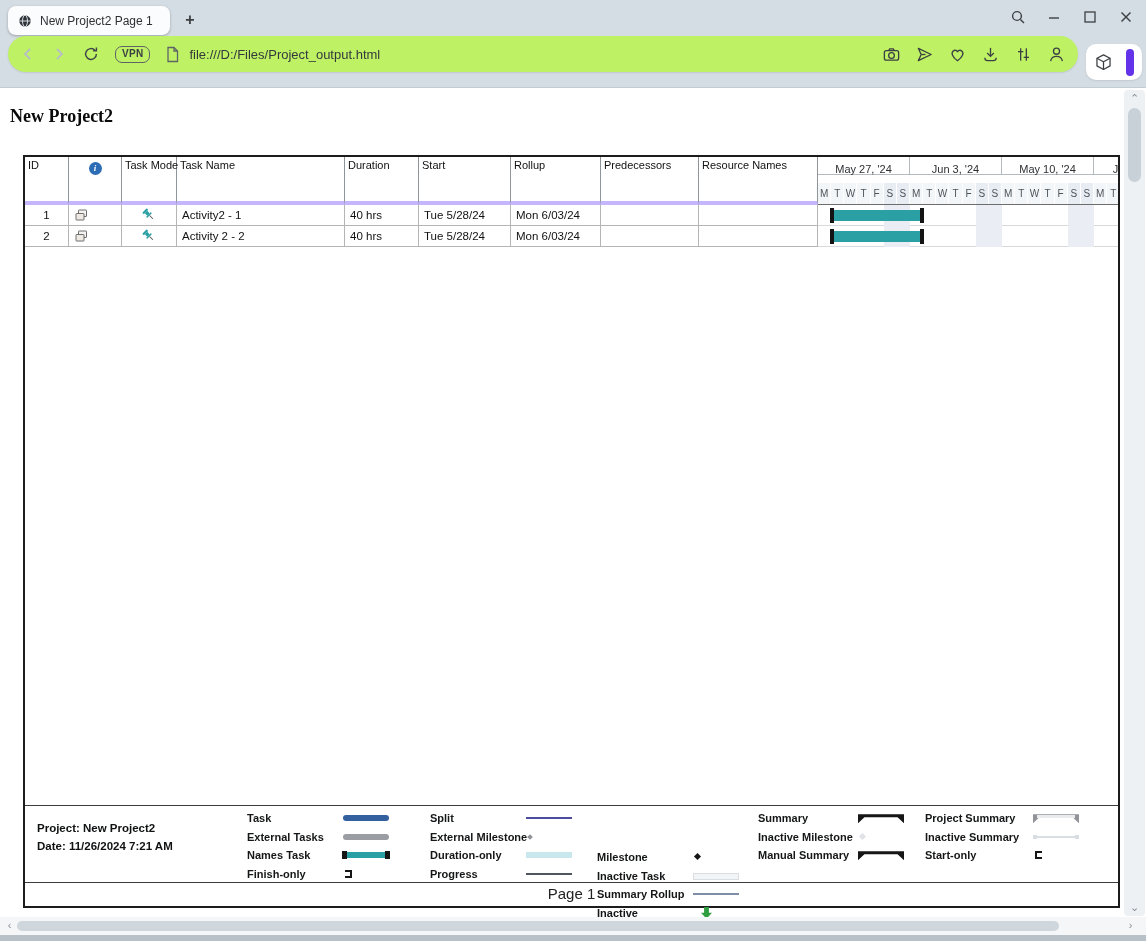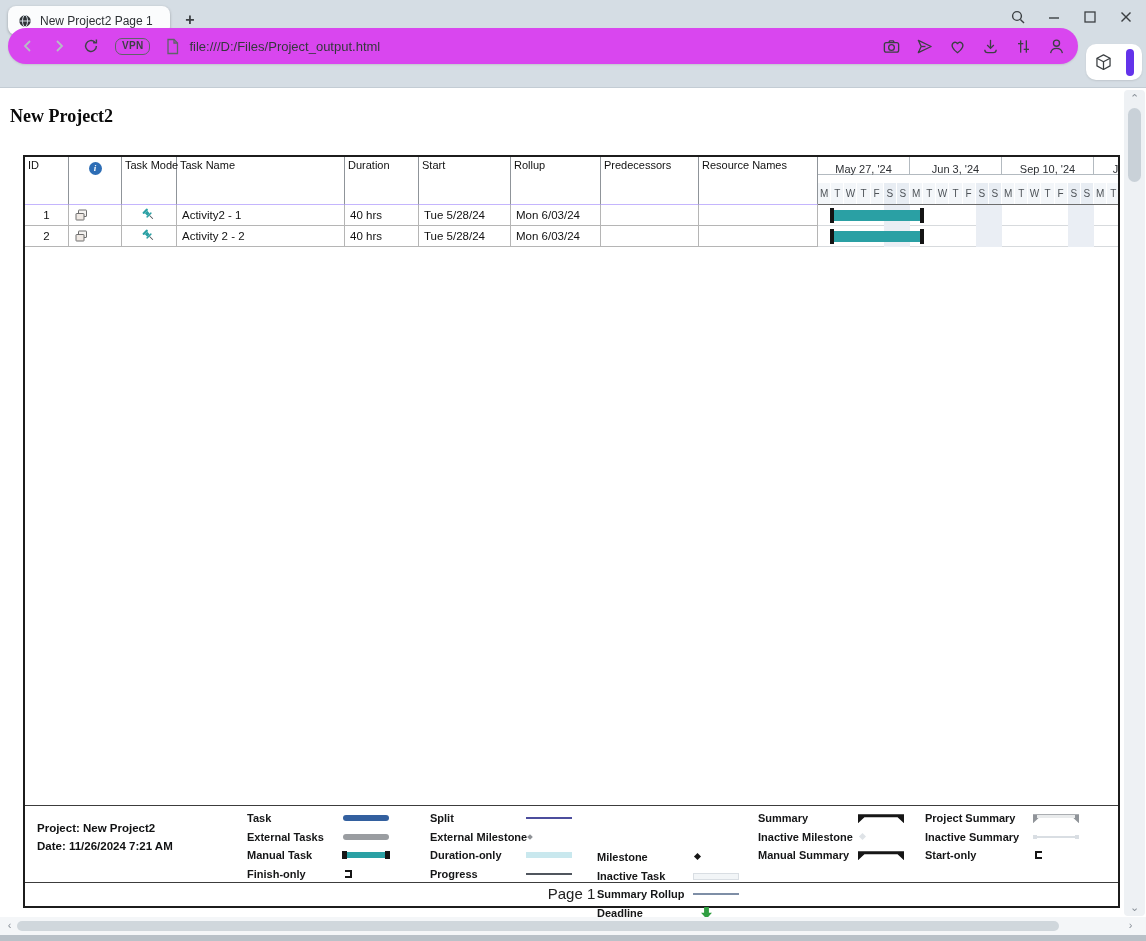--- a/index.html
+++ b/index.html
@@ -9,21 +9,21 @@
   
   .chrome{position:absolute;top:0;left:0;right:0;height:88px;background:#d5dde4;}
   .chrome::after{content:'';position:absolute;bottom:0;left:0;right:0;height:1px;background:#c3ccd4;}
   .tab{position:absolute;left:8px;top:6px;width:162px;height:29px;background:#fbfcfd;border-radius:8px;
     box-shadow:0 1px 3px rgba(0,0,0,.28);display:flex;align-items:center;gap:8px;padding:0 10px;box-sizing:border-box;}
   .tab-title{font-size:12px;color:#2d3135;white-space:nowrap;overflow:hidden;}
   .newtab{position:absolute;left:180px;top:10px;width:20px;height:20px;text-align:center;
     font:700 16px/20px "Liberation Sans",sans-serif;color:#3c4043;cursor:default;}
   .winbtns{position:absolute;right:12px;top:9px;display:flex;gap:20px;align-items:center;}
   .winbtns .wb{width:16px;height:16px;display:block;}
-  .toolbar{position:absolute;top:28px;left:8px;width:1070px;height:36px;background:#d946ef;border-radius:18px;
+  .toolbar{position:absolute;top:36px;left:8px;width:1070px;height:36px;background:#bef264;border-radius:18px;
     display:flex;align-items:center;padding:0 12px;box-sizing:border-box;box-shadow:0 1px 2px rgba(0,0,0,.10);}
   .navicons,.right-icons{display:flex;align-items:center;}
   .navicons{gap:15px;} .right-icons{gap:14px;}
   .vpn{border:1.6px solid #5f6368;border-radius:7px;padding:1px 6px 2px 6px;font-size:10px;font-weight:700;
     color:#3c4043;letter-spacing:.3px;line-height:12px;}
   .url{margin-left:9px;font-size:13px;color:#34383c;flex:1;white-space:nowrap;overflow:hidden;}
   .extbox{position:absolute;top:44px;left:1086px;width:56px;height:36px;background:#fff;border-radius:10px;
     display:flex;align-items:center;justify-content:space-between;padding:0 8px;box-sizing:border-box;
     box-shadow:0 1px 2px rgba(0,0,0,.10);}
   .pill{width:8px;height:27px;border-radius:4px;background:var(--purple);}
@@ -33,21 +33,21 @@
   .doc-title{position:absolute;left:10px;top:94px;font-family:"Liberation Serif",serif;
     font-size:18px;font-weight:700;color:#0a0a0a;}
   .pagebox{position:absolute;left:23px;top:155px;width:1097px;height:753px;border:2px solid #1c1c1c;
     background:#fff;box-sizing:border-box;}
 
   
   .lgrid{position:absolute;left:0;top:0;display:grid;
     grid-template-columns:44px 53px 55px 168px 74px 92px 90px 98px 119px;
     grid-template-rows:48px 21px 21px;}
   .lgrid>div{box-sizing:border-box;}
-  .h{border-right:1px solid #8f9499;border-bottom:1px solid #c4b5fd;font-size:11px;padding:2px 3px;color:#111;}
+  .h{border-right:1px solid #8f9499;border-bottom:4px solid #c4b5fd;font-size:11px;padding:2px 3px;color:#111;}
   .h.ovf{white-space:nowrap;overflow:visible;z-index:1;}
   .h.icn{display:flex;justify-content:center;align-items:flex-start;padding-top:5px;}
   .c{border-right:1px solid #b5b5b5;border-bottom:1px solid #b5b5b5;font-size:11.5px;padding:1px 5px;
     color:#111;white-space:nowrap;overflow:hidden;display:flex;align-items:center;}
   .c.center{justify-content:center;padding:1px 2px;}
   .info-badge{width:13px;height:13px;border-radius:50%;background:var(--infoblue);display:inline-flex;
     align-items:center;justify-content:center;}
   .info-badge::after{content:"i";color:#fff;font:italic 700 9px/9px "Liberation Serif",serif;}
 
   
@@ -284,21 +284,21 @@
       <div class="wkend-stripe" style="left: 65.7143px; width: 26.2857px; background: rgb(234, 238, 244);"></div>
       <div class="week-cell" style="left: 92px;">Jun 3, '24</div>
       <div class="day-cell" style="left: 92px; width: 13.1429px;">M</div>
       <div class="day-cell" style="left: 105.143px; width: 13.1429px;">T</div>
       <div class="day-cell" style="left: 118.286px; width: 13.1429px;">W</div>
       <div class="day-cell" style="left: 131.429px; width: 13.1429px;">T</div>
       <div class="day-cell" style="left: 144.571px; width: 13.1429px;">F</div>
       <div class="day-cell wkend" style="left: 157.714px; width: 13.1429px;">S</div>
       <div class="day-cell wkend" style="left: 170.857px; width: 13.1429px;">S</div>
       <div class="wkend-stripe" style="left: 157.714px; width: 26.2857px; background: rgb(234, 238, 244);"></div>
-      <div class="week-cell" style="left: 184px;">Sep 10, '24</div>
+      <div class="week-cell" style="left: 184px;">May 10, '24</div>
       <div class="day-cell" style="left: 184px; width: 13.1429px;">M</div>
       <div class="day-cell" style="left: 197.143px; width: 13.1429px;">T</div>
       <div class="day-cell" style="left: 210.286px; width: 13.1429px;">W</div>
       <div class="day-cell" style="left: 223.429px; width: 13.1429px;">T</div>
       <div class="day-cell" style="left: 236.571px; width: 13.1429px;">F</div>
       <div class="day-cell wkend" style="left: 249.714px; width: 13.1429px;">S</div>
       <div class="day-cell wkend" style="left: 262.857px; width: 13.1429px;">S</div>
       <div class="wkend-stripe" style="left: 249.714px; width: 26.2857px; background: rgb(234, 238, 244);"></div>
       <div class="week-cell" style="left: 276px;">Jun 17, '24</div>
       <div class="day-cell" style="left: 276px; width: 13.1429px;">M</div>
@@ -316,21 +316,21 @@
         <div class="lg-col" style="left: 222px;">
           <div class="lg-row">
             <span class="lg-label" style="width: 96px;">Task</span>
             <span class="sw sw-task"></span>
           </div>
           <div class="lg-row">
             <span class="lg-label" style="width: 96px;">External Tasks</span>
             <span class="sw sw-external-tasks"></span>
           </div>
           <div class="lg-row">
-            <span class="lg-label" style="width: 96px;">Manual Task</span>
+            <span class="lg-label" style="width: 96px;">Names Task</span>
             <span class="sw sw-manual-task"></span>
           </div>
           <div class="lg-row">
             <span class="lg-label" style="width: 96px;">Finish-only</span>
             <span class="sw sw-finish-only"></span>
           </div>
         </div>
         <div class="lg-col" style="left: 405px;">
           <div class="lg-row">
             <span class="lg-label" style="width: 96px;">Split</span>
@@ -356,21 +356,21 @@
           </div>
           <div class="lg-row">
             <span class="lg-label" style="width: 96px;">Inactive Task</span>
             <span class="sw sw-inactive-task"></span>
           </div>
           <div class="lg-row">
             <span class="lg-label" style="width: 96px;">Summary Rollup</span>
             <span class="sw sw-summary-rollup"></span>
           </div>
           <div class="lg-row">
-            <span class="lg-label" style="width: 96px;">Deadline</span>
+            <span class="lg-label" style="width: 96px;">Inactive</span>
             <span class="sw sw-deadline"></span>
           </div>
         </div>
         <div class="lg-col" style="left: 733px;">
           <div class="lg-row">
             <span class="lg-label" style="width: 100px;">Summary</span>
             <span class="sw sw-summary"></span>
           </div>
           <div class="lg-row">
             <span class="lg-label" style="width: 100px;">Inactive Milestone</span>

